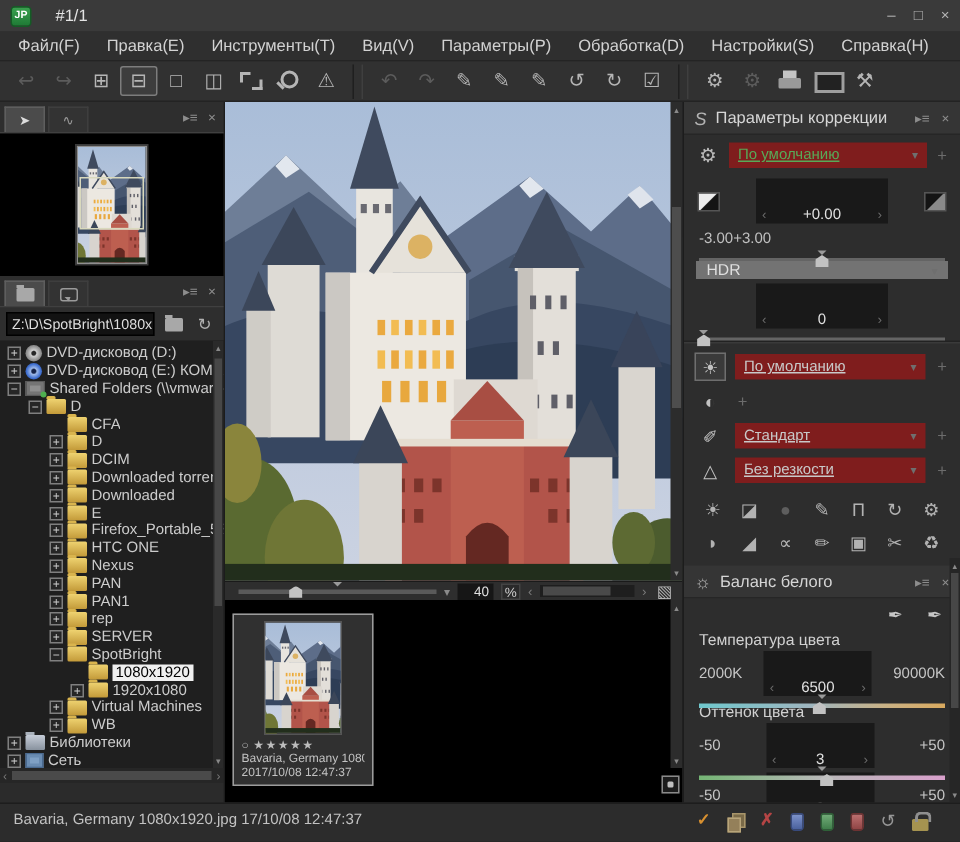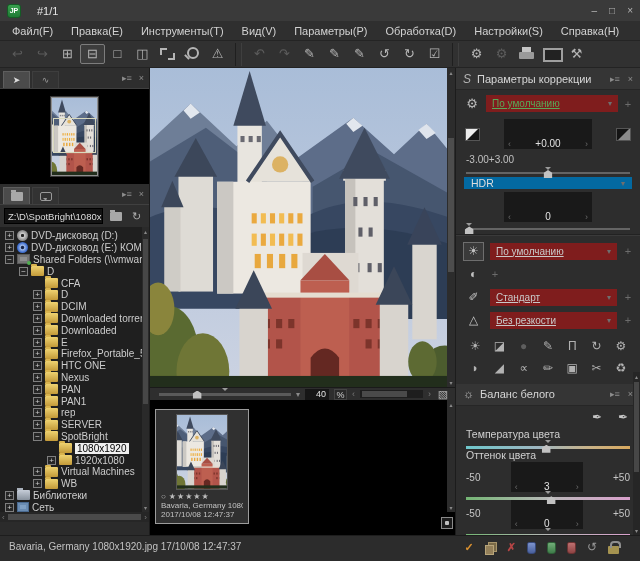--- a/index.html
+++ b/index.html
@@ -121,21 +121,21 @@
 .spin{width:88px;height:30px;background:#191919;display:flex;align-items:flex-end;padding:0 4px;font-size:10px}
 .spin .sl::before{content:"‹";color:#6a6a6a;font-size:9px}
 .spin .sr::before{content:"›";color:#6a6a6a;font-size:9px}
 .spin .sv{flex:1;text-align:center;color:#e2e2e2}
 .spin.small{width:72px}
 .scale{display:flex;justify-content:flex-start;padding:2px 10px;font-size:10px;color:#c0c0c0}
 .track{position:relative;height:11px;margin:1px 10px 2px}
 .track::before{content:"";position:absolute;left:0;right:0;top:4px;height:2px;background:#646464}
 .track .mk{top:2px}
 .track .tk{top:-1px}
-.hdrcombo{margin:4px 8px 1px;height:18px;background:#0369a1;display:flex;align-items:center;padding:0 7px;color:#dedede;font-size:10.5px}
+.hdrcombo{margin:4px 8px 1px;height:18px;background:#737373;display:flex;align-items:center;padding:0 7px;color:#dedede;font-size:10.5px}
 .hdrcombo::after{content:"▾";color:#6f6f6f;font-size:8px;margin-left:auto}
 .spincenter{display:flex;justify-content:center;padding:2px 0 1px}
 .sep{height:2px;border-top:1px solid #222;border-bottom:1px solid #3a3a3a;margin:4px 0}
 .prow{display:flex;align-items:center;gap:6px;padding:2px 7px;height:23px}
 .picon{width:21px;height:19px;display:flex;align-items:center;justify-content:center;color:#c2c2c2;font-size:12px;flex:none}
 .picon.boxed{border:1px solid #6e6e6e;background:#3a3a3a}
 .iconsgrid{display:grid;grid-template-columns:repeat(7,1fr);gap:3px 2px;padding:5px 8px 6px}
 .gi{height:19px;display:flex;align-items:center;justify-content:center;color:#b2b2b2;font-size:12px}
 .gi.dim{color:#5e5e5e}
 .eyerow{display:flex;justify-content:flex-end;gap:16px;padding:4px 12px 2px;color:#c6c6c6;font-size:12px}
@@ -637,20 +637,29 @@
         <div class="shsp">
           <span>▸≡</span>
           <span>×</span>
         </div>
       </div>
       <div class="eyerow">
         <span>✒</span>
         <span>✒</span>
       </div>
       <div class="wlabel">Температура цвета</div>
+      <div class="wrow">
+        <span>2000K</span>
+        <div class="spin small">
+          <span class="sl"></span>
+          <span class="sv">6500</span>
+          <span class="sr"></span>
+        </div>
+        <span>90000K</span>
+      </div>
       <div class="gtrack g-temp">
           <span class="tk"></span>
           <span class="mk" style="left:49%"></span>
         </div>
       <div class="wlabel">Оттенок цвета</div>
       <div class="wrow">
         <span>-50</span>
         <div class="spin small">
           <span class="sl"></span>
           <span class="sv">3</span>

